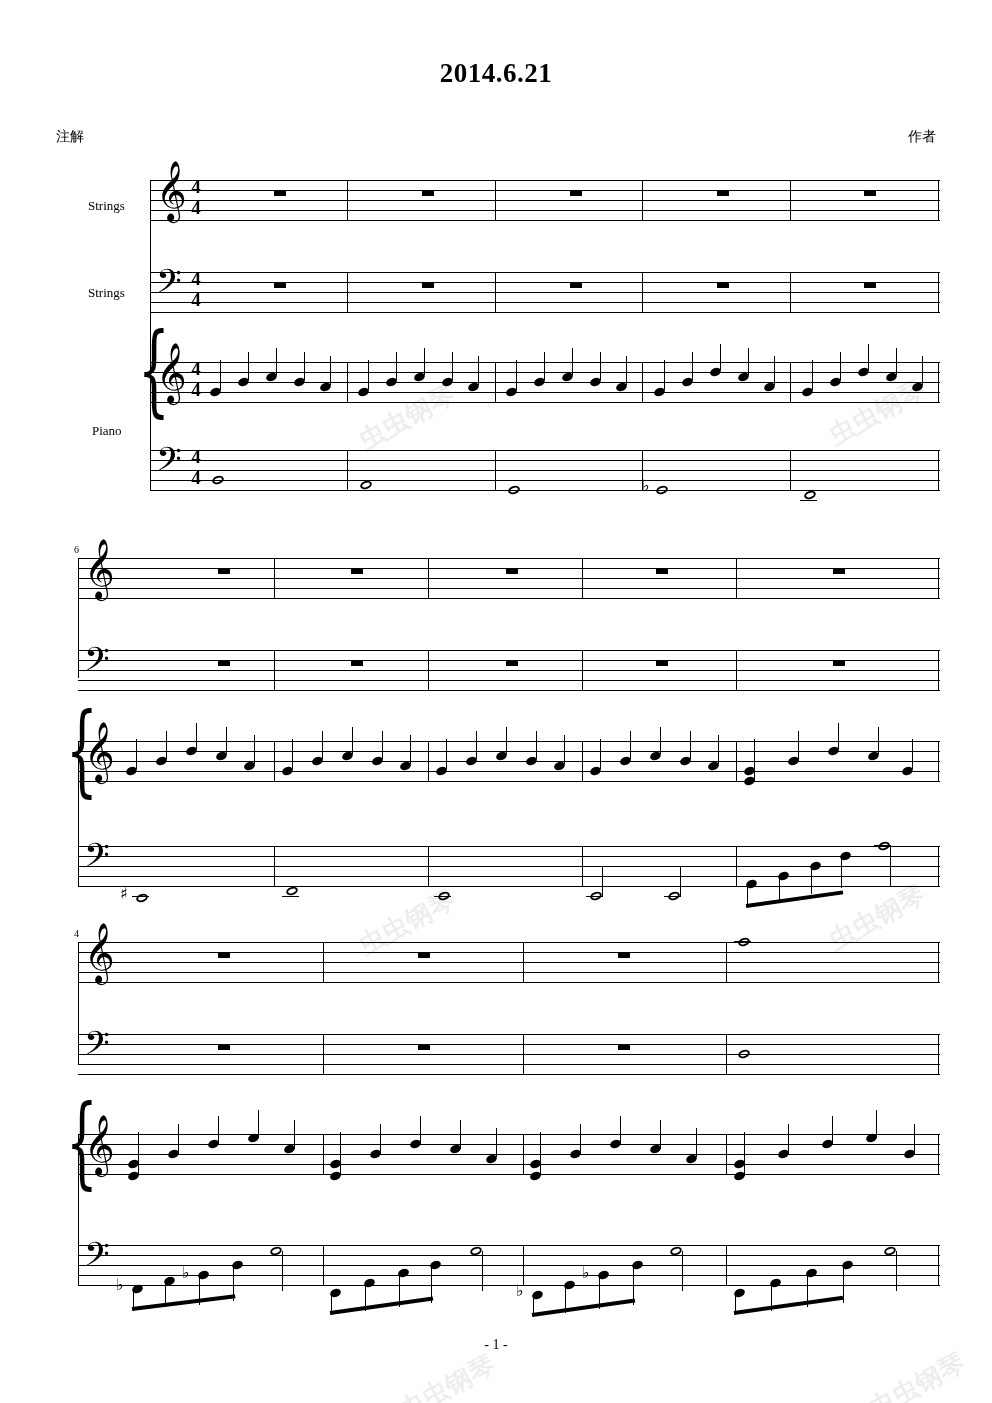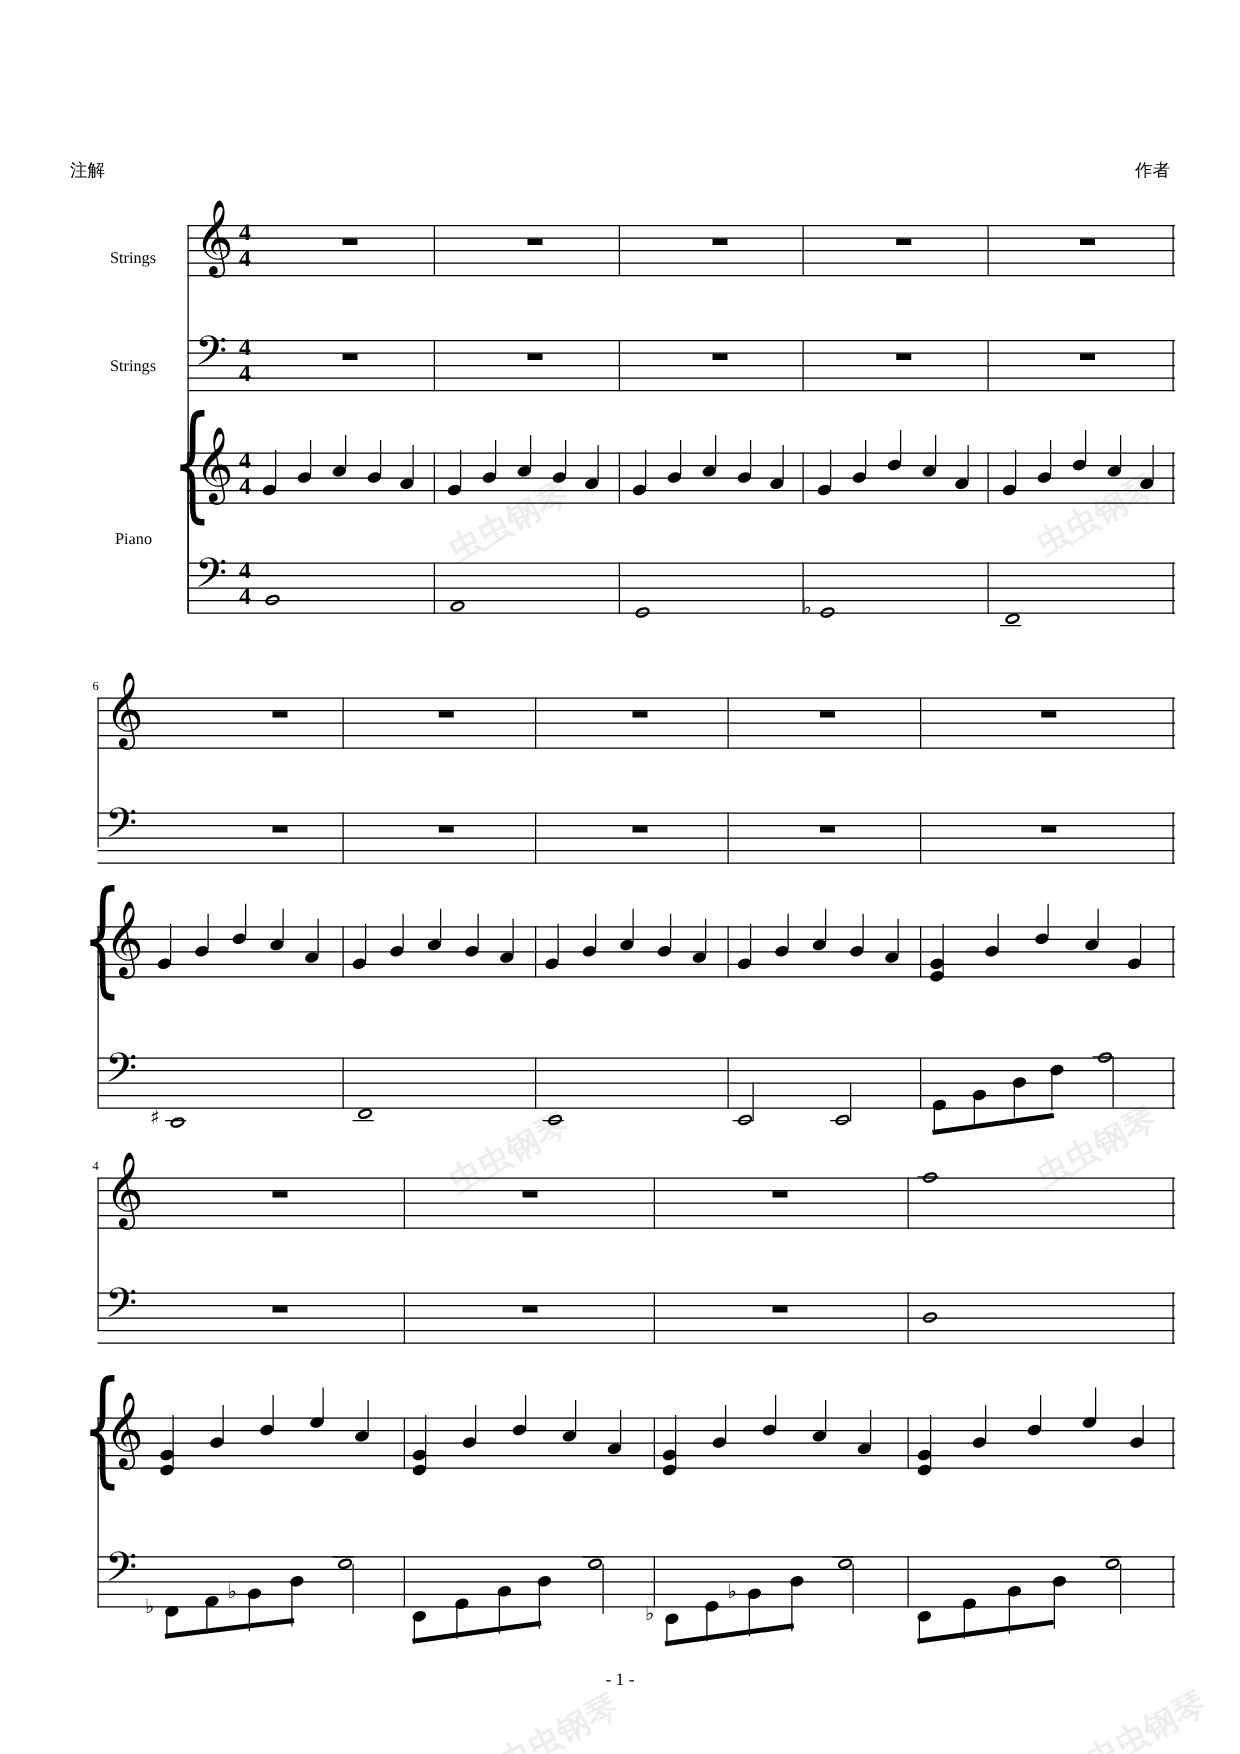--- a/index.html
+++ b/index.html
@@ -172,20 +172,21 @@
     white-space: nowrap;
     pointer-events: none;
     font-weight: bold;
   }
 </style>
 </head>
 <body>
 
 <div class="page">
 
+  <div class="score-title">2014.6.21</div>
   <div class="annotation-label">注解</div>
   <div class="composer-label">作者</div>
 
   <div class="system" style="left:150px; top:180px; width:790px; height:330px;">
 
     <div class="part-label" style="left:-62px; top:18px;">Strings</div>
     <div class="part-label" style="left:-62px; top:105px;">Strings</div>
     <div class="part-label" style="left:-58px; top:243px;">Piano</div>
 
     <div class="barline" style="left:0px; top:0px; height:310px;"></div>

